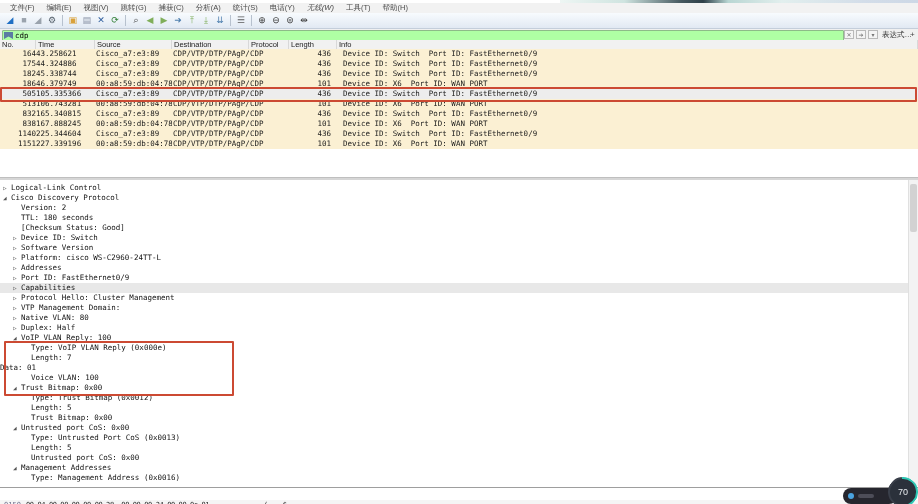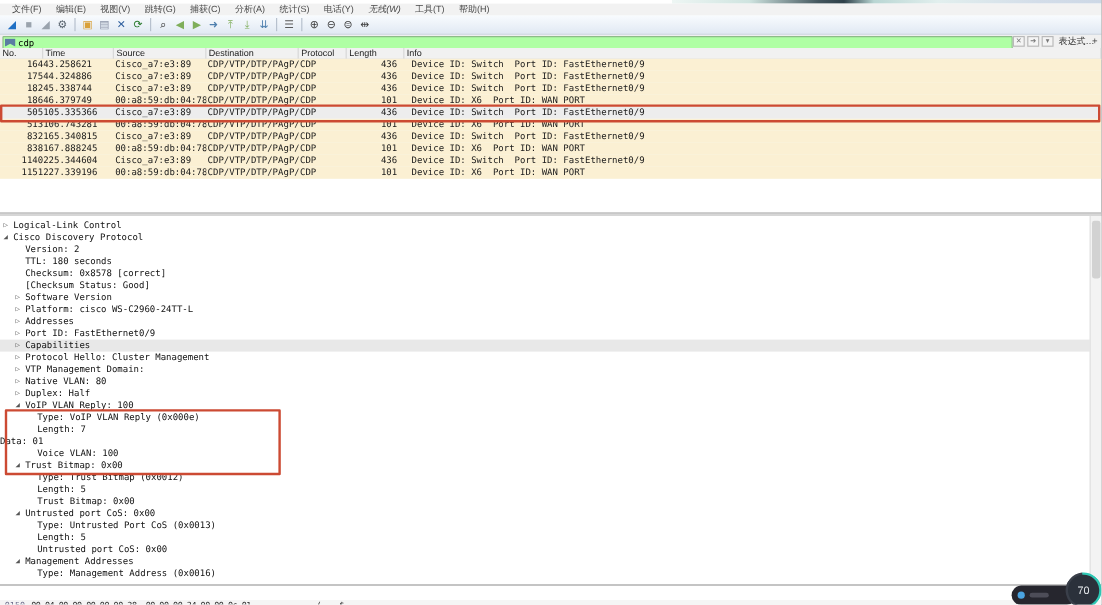--- a/index.html
+++ b/index.html
@@ -161,22 +161,22 @@
       <div class="pkt-row pkt-grid"><div class="c c-no">1151</div><div class="c c-time">227.339196</div><div class="c c-src">00:a8:59:db:04:78</div><div class="c c-dst">CDP/VTP/DTP/PAgP/…</div><div class="c c-proto">CDP</div><div class="c c-len">101</div><div class="c c-info">Device ID: X6  Port ID: WAN PORT</div></div>
     </div>
 
   <div class="splitter"></div>
 
   <div class="details" id="details">
       <div class="tree-row" style="padding-left: 11px;"><div class="expander" style="left: 3px;">▷</div><div style="display: inline;">Logical-Link Control</div></div>
       <div class="tree-row" style="padding-left: 11px;"><div class="expander" style="left: 3px;">◢</div><div style="display: inline;">Cisco Discovery Protocol</div></div>
       <div class="tree-row" style="padding-left: 21px;"><div style="display: inline;">Version: 2</div></div>
       <div class="tree-row" style="padding-left: 21px;"><div style="display: inline;">TTL: 180 seconds</div></div>
-      <div class="tree-row" style="padding-left: 21px;"><div style="display: inline;">Checksum: 0x8578 [correct]</div></div>
       <div class="tree-row" style="padding-left: 21px;"><div style="display: inline;">[Checksum Status: Good]</div></div>
+      <div class="tree-row" style="padding-left: 21px;"><div class="expander" style="left: 13px;">▷</div><div style="display: inline;">Device ID: Switch</div></div>
       <div class="tree-row" style="padding-left: 21px;"><div class="expander" style="left: 13px;">▷</div><div style="display: inline;">Software Version</div></div>
       <div class="tree-row" style="padding-left: 21px;"><div class="expander" style="left: 13px;">▷</div><div style="display: inline;">Platform: cisco WS-C2960-24TT-L</div></div>
       <div class="tree-row" style="padding-left: 21px;"><div class="expander" style="left: 13px;">▷</div><div style="display: inline;">Addresses</div></div>
       <div class="tree-row" style="padding-left: 21px;"><div class="expander" style="left: 13px;">▷</div><div style="display: inline;">Port ID: FastEthernet0/9</div></div>
       <div class="tree-row selected" style="padding-left: 21px;"><div class="expander" style="left: 13px;">▷</div><div style="display: inline;">Capabilities</div></div>
       <div class="tree-row" style="padding-left: 21px;"><div class="expander" style="left: 13px;">▷</div><div style="display: inline;">Protocol Hello: Cluster Management</div></div>
       <div class="tree-row" style="padding-left: 21px;"><div class="expander" style="left: 13px;">▷</div><div style="display: inline;">VTP Management Domain: </div></div>
       <div class="tree-row" style="padding-left: 21px;"><div class="expander" style="left: 13px;">▷</div><div style="display: inline;">Native VLAN: 80</div></div>
       <div class="tree-row" style="padding-left: 21px;"><div class="expander" style="left: 13px;">▷</div><div style="display: inline;">Duplex: Half</div></div>
       <div class="tree-row" style="padding-left: 21px;"><div class="expander" style="left: 13px;">◢</div><div style="display: inline;">VoIP VLAN Reply: 100</div></div>

